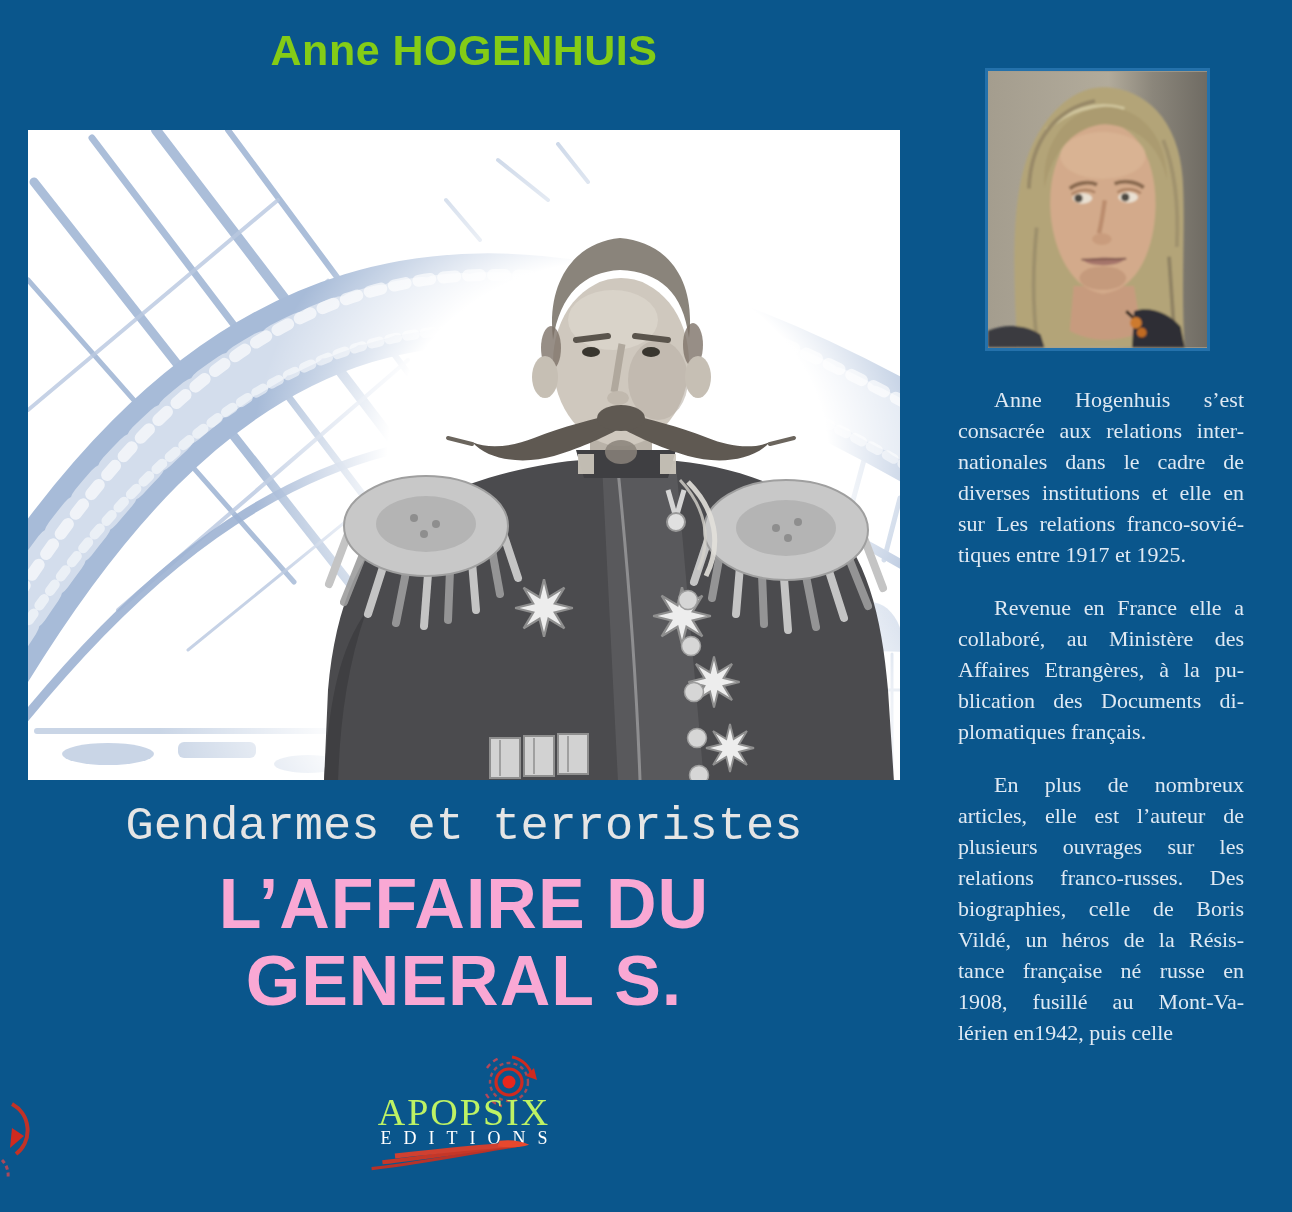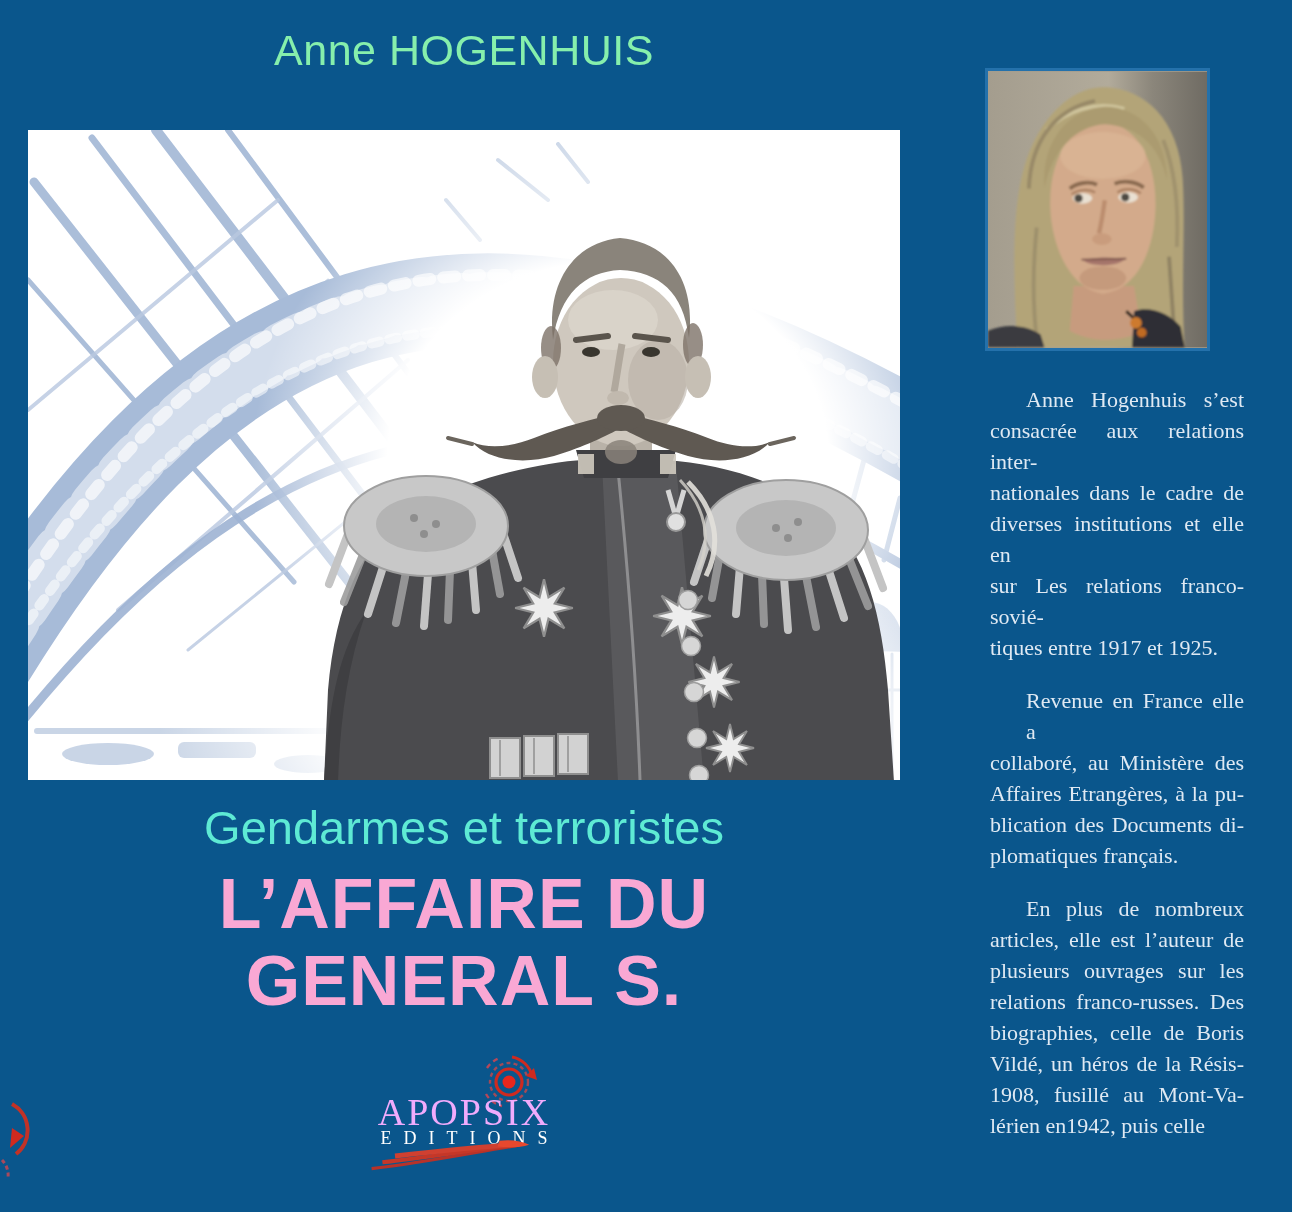--- a/index.html
+++ b/index.html
@@ -2,61 +2,61 @@
 <html lang="fr"><head>
 <meta charset="utf-8">
 <style>
   html,body{margin:0;padding:0;background:#0a568c;}
   #cover{
     position:relative;width:1292px;height:1212px;overflow:hidden;
     background:#0a568c;font-family:"Liberation Sans",sans-serif;
   }
   .author-name{
     position:absolute;left:28px;top:26px;width:872px;
-    text-align:center;color:#86efac;font-size:43px;font-weight:normal;
+    text-align:center;color:#84cc16;font-size:43px;font-weight:bold;
     letter-spacing:0.5px;
   }
   .main-photo{
     position:absolute;left:28px;top:130px;width:872px;height:650px;
     background:#ffffff;
   }
   .subtitle{
     position:absolute;left:28px;top:800px;width:872px;
-    text-align:center;color:#5eead4;font-size:47px;font-weight:400;
+    text-align:center;color:#e5e5e5;font-size:47px;font-weight:400;font-family:Liberation Mono, monospace;
   }
   .title{
     position:absolute;left:28px;top:866px;width:872px;
     text-align:center;color:#f9a8d4;font-size:70px;font-weight:bold;
     line-height:77px;letter-spacing:1px;
   }
   .publisher{position:absolute;left:28px;top:1050px;width:872px;height:170px;}
   .publisher-icon{position:absolute;left:454px;top:2px;}
   .publisher-name{
     position:absolute;left:0;top:40px;width:100%;text-align:center;
-    font-family:"Liberation Serif",serif;color:#f0abfc;font-size:38px;
+    font-family:"Liberation Serif",serif;color:#bef264;font-size:38px;
     letter-spacing:2px;
   }
   .publisher-division{
     position:absolute;left:0;top:78px;width:100%;text-align:center;
     font-family:"Liberation Serif",serif;color:#ffffff;font-size:18px;
     letter-spacing:12px;padding-left:12px;box-sizing:border-box;
   }
   .swoosh{position:absolute;left:340px;top:88px;}
   .corner-fragment{position:absolute;left:0;top:1098px;}
   .author-photo{
     position:absolute;left:985px;top:68px;width:219px;height:277px;
     border:3px solid #2471ab;background:#a49d8e;
   }
   .bio{
     position:absolute;left:958px;top:384px;width:286px;
     font-family:"Liberation Serif",serif;color:#dfe9f3;
     font-size:22px;line-height:31px;
   }
   .bio .para{margin:0 0 22px 0;}
-  .bio .line{text-align:justify;text-align-last:justify;margin-left:32px;}
+  .bio .line{text-align:justify;text-align-last:justify;}
   .bio .line.first{padding-left:36px;}
   .bio .line.last{text-align-last:left;}
 </style>
 </head>
 <body>
 
 <div id="cover">
 
   <div class="author-name">Anne HOGENHUIS</div>
 
@@ -309,18 +309,19 @@
         <div class="line">blication des Documents di-</div>
         <div class="line last">plomatiques français.</div>
       </div>
       <div class="para">
         <div class="line first">En plus de nombreux</div>
         <div class="line">articles, elle est l’auteur de</div>
         <div class="line">plusieurs ouvrages sur les</div>
         <div class="line">relations franco-russes. Des</div>
         <div class="line">biographies, celle de Boris</div>
         <div class="line">Vildé, un héros de la Résis-</div>
+        <div class="line">tance française né russe en</div>
         <div class="line">1908, fusillé au Mont-Va-</div>
         <div class="line last">lérien en1942, puis celle</div>
       </div>
     </div>
 
 </div>
 
 </body></html>

